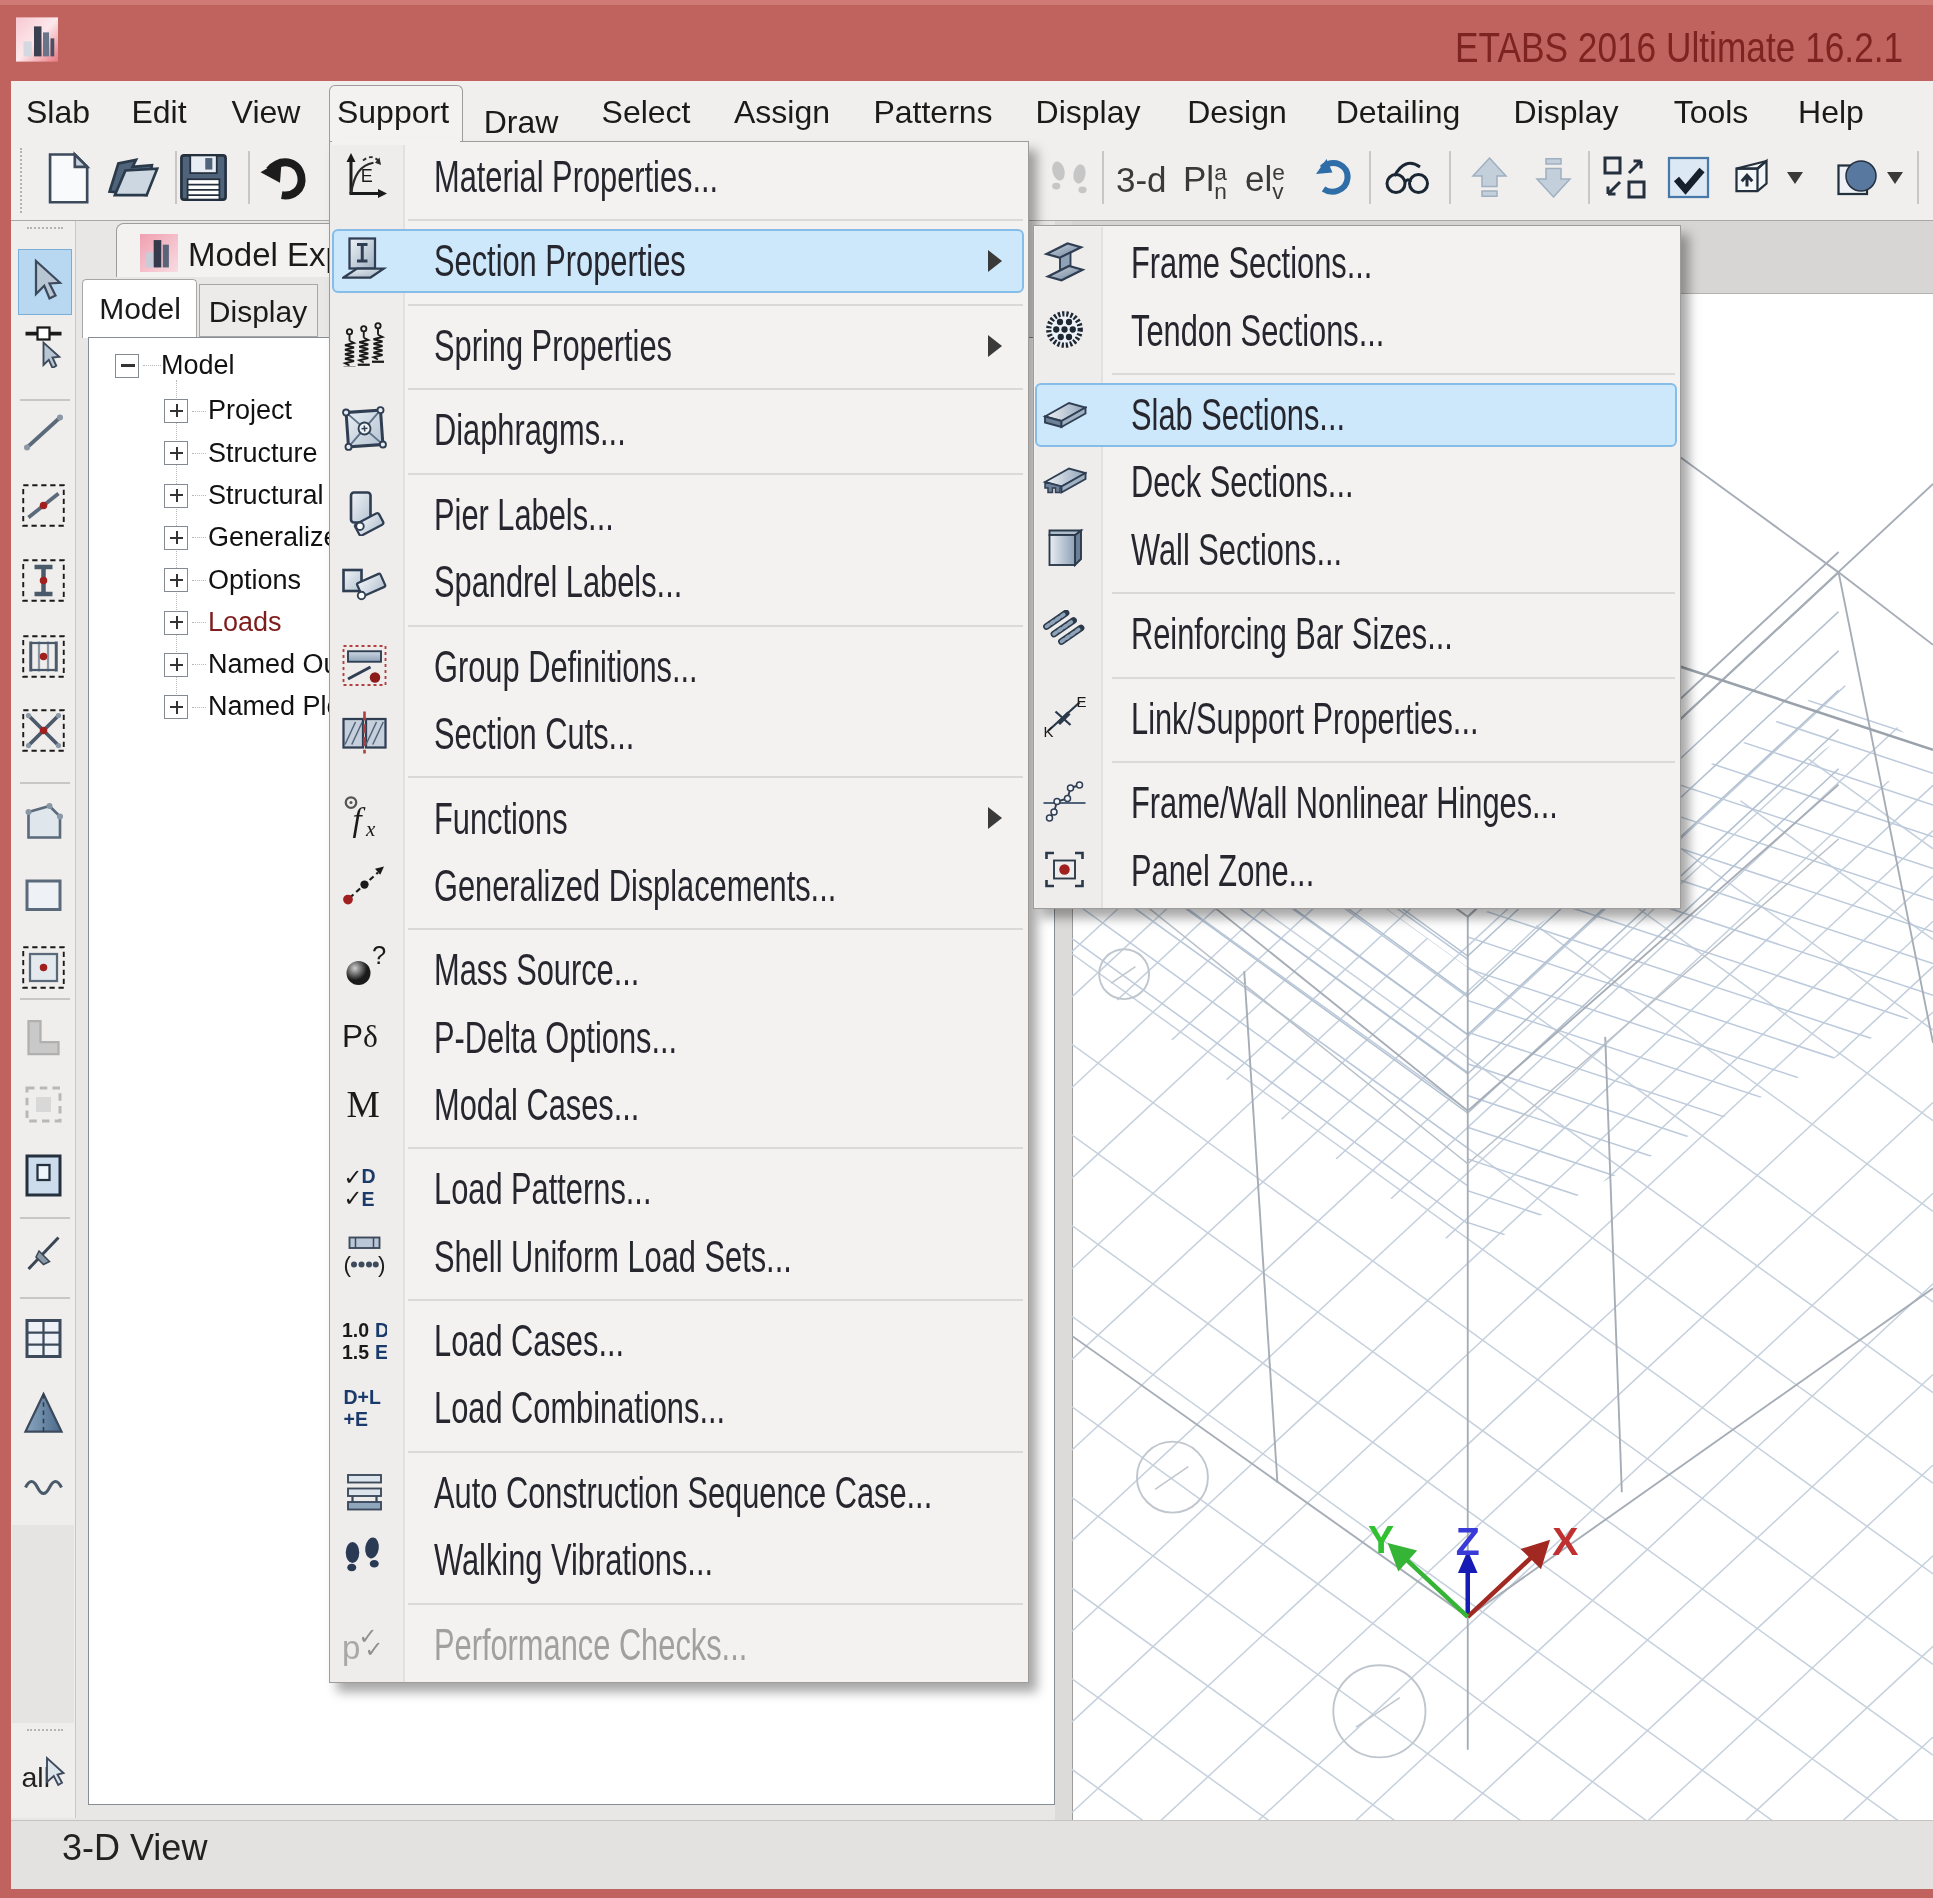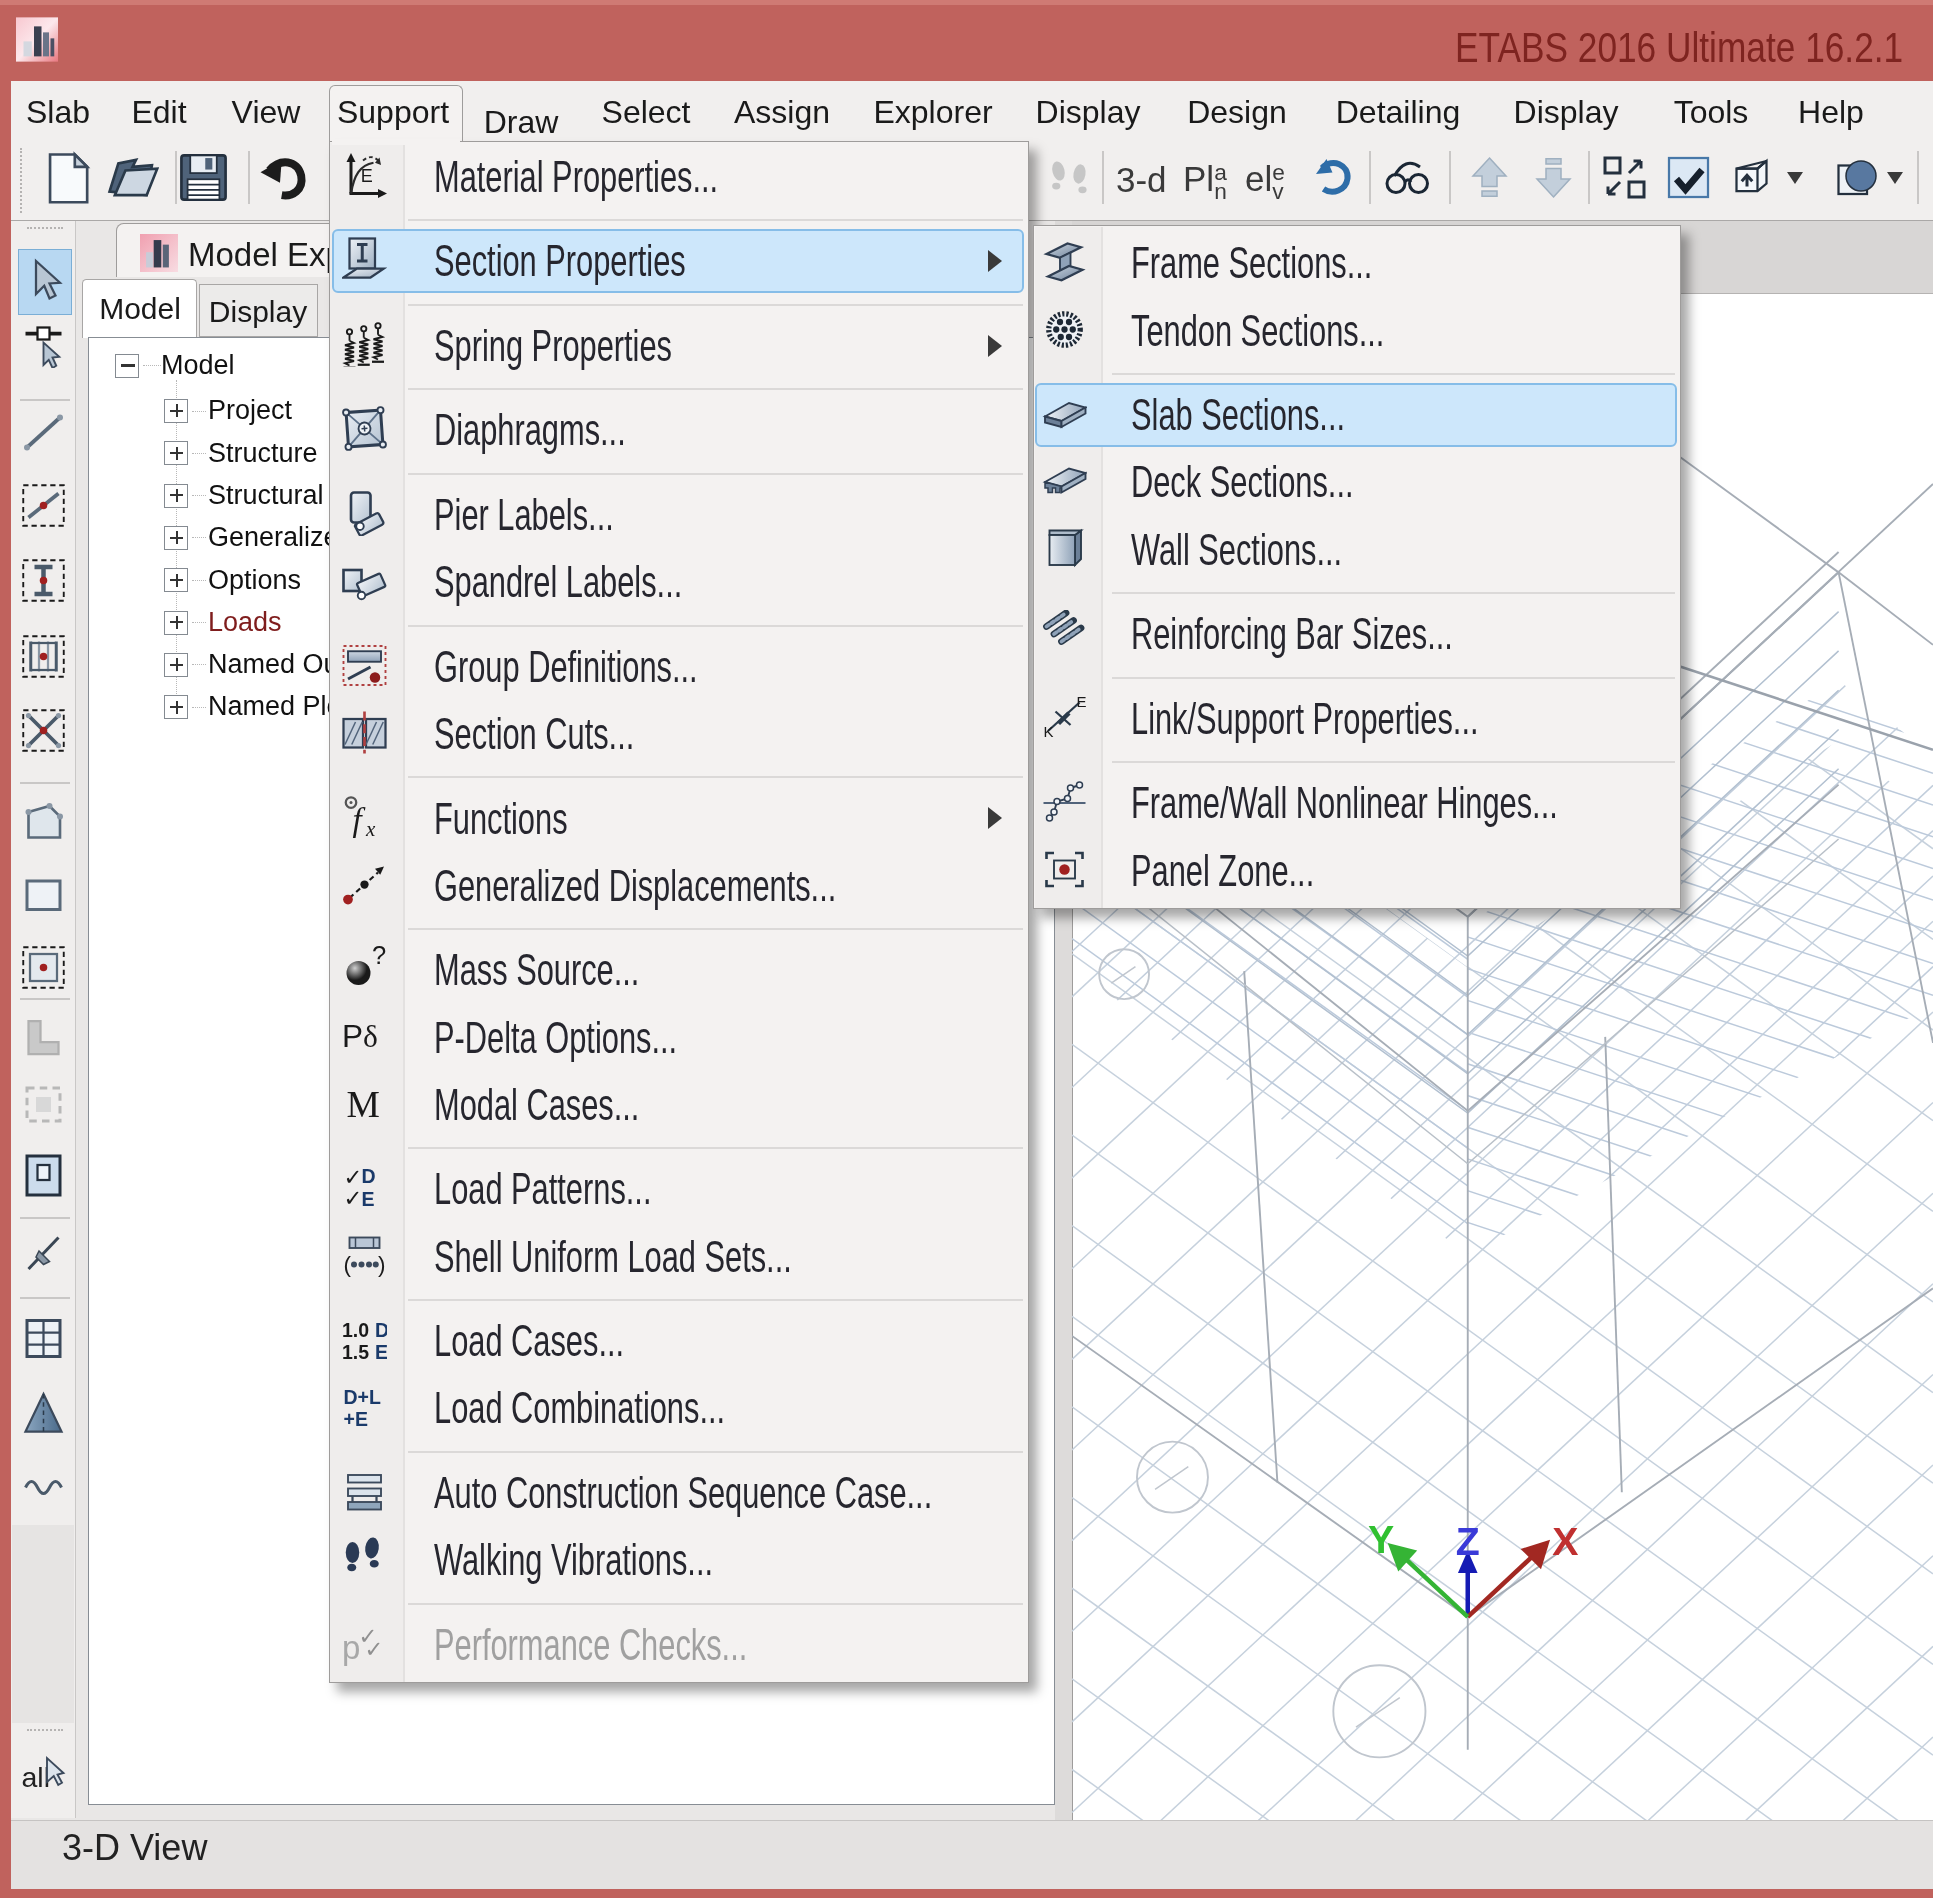--- a/index.html
+++ b/index.html
@@ -20,21 +20,21 @@
         <rect x="46" y="28" width="5" height="24" fill="#4a5064"></rect>
       </svg></div>
     <div class="abs" style="left:1455px;top:22.7px;font-size:43px;color:#7e2420;white-space:nowrap;transform:scaleX(0.82);transform-origin:0 0">ETABS 2016 Ultimate 16.2.1</div>
     <div class="abs" style="left:10.6px;top:81px;width:1923px;height:60px;background:#f1efee"></div>
     <div class="abs menubar-item" style="left:58px;top:94px;transform:translateX(-50%)">Slab</div>
     <div class="abs menubar-item" style="left:159px;top:94px;transform:translateX(-50%)">Edit</div>
     <div class="abs menubar-item" style="left:266px;top:94px;transform:translateX(-50%)">View</div>
     <div class="abs menubar-item" style="left:521px;top:104px;transform:translateX(-50%)">Draw</div>
     <div class="abs menubar-item" style="left:646px;top:94px;transform:translateX(-50%)">Select</div>
     <div class="abs menubar-item" style="left:782px;top:94px;transform:translateX(-50%)">Assign</div>
-    <div class="abs menubar-item" style="left:933px;top:94px;transform:translateX(-50%)">Explorer</div>
+    <div class="abs menubar-item" style="left:933px;top:94px;transform:translateX(-50%)">Patterns</div>
     <div class="abs menubar-item" style="left:1088px;top:94px;transform:translateX(-50%)">Display</div>
     <div class="abs menubar-item" style="left:1237px;top:94px;transform:translateX(-50%)">Design</div>
     <div class="abs menubar-item" style="left:1398px;top:94px;transform:translateX(-50%)">Detailing</div>
     <div class="abs menubar-item" style="left:1566px;top:94px;transform:translateX(-50%)">Display</div>
     <div class="abs menubar-item" style="left:1711px;top:94px;transform:translateX(-50%)">Tools</div>
     <div class="abs menubar-item" style="left:1831px;top:94px;transform:translateX(-50%)">Help</div>
     <div class="abs" style="left:329px;top:85px;width:134px;height:60px;background:#f4f2f1;border:1.5px solid #9e9c9b;border-bottom:none;border-radius:6px 6px 0 0;box-sizing:border-box"></div>
     <div class="abs menubar-item" style="left:393px;top:94px;transform:translateX(-50%)">Support</div>
     <div class="abs" style="left:10.6px;top:141px;width:1923px;height:79px;background:#f1efee"></div>
     <div class="abs" style="left:10.6px;top:220px;width:1923px;height:1.5px;background:#aaa8a7"></div>

